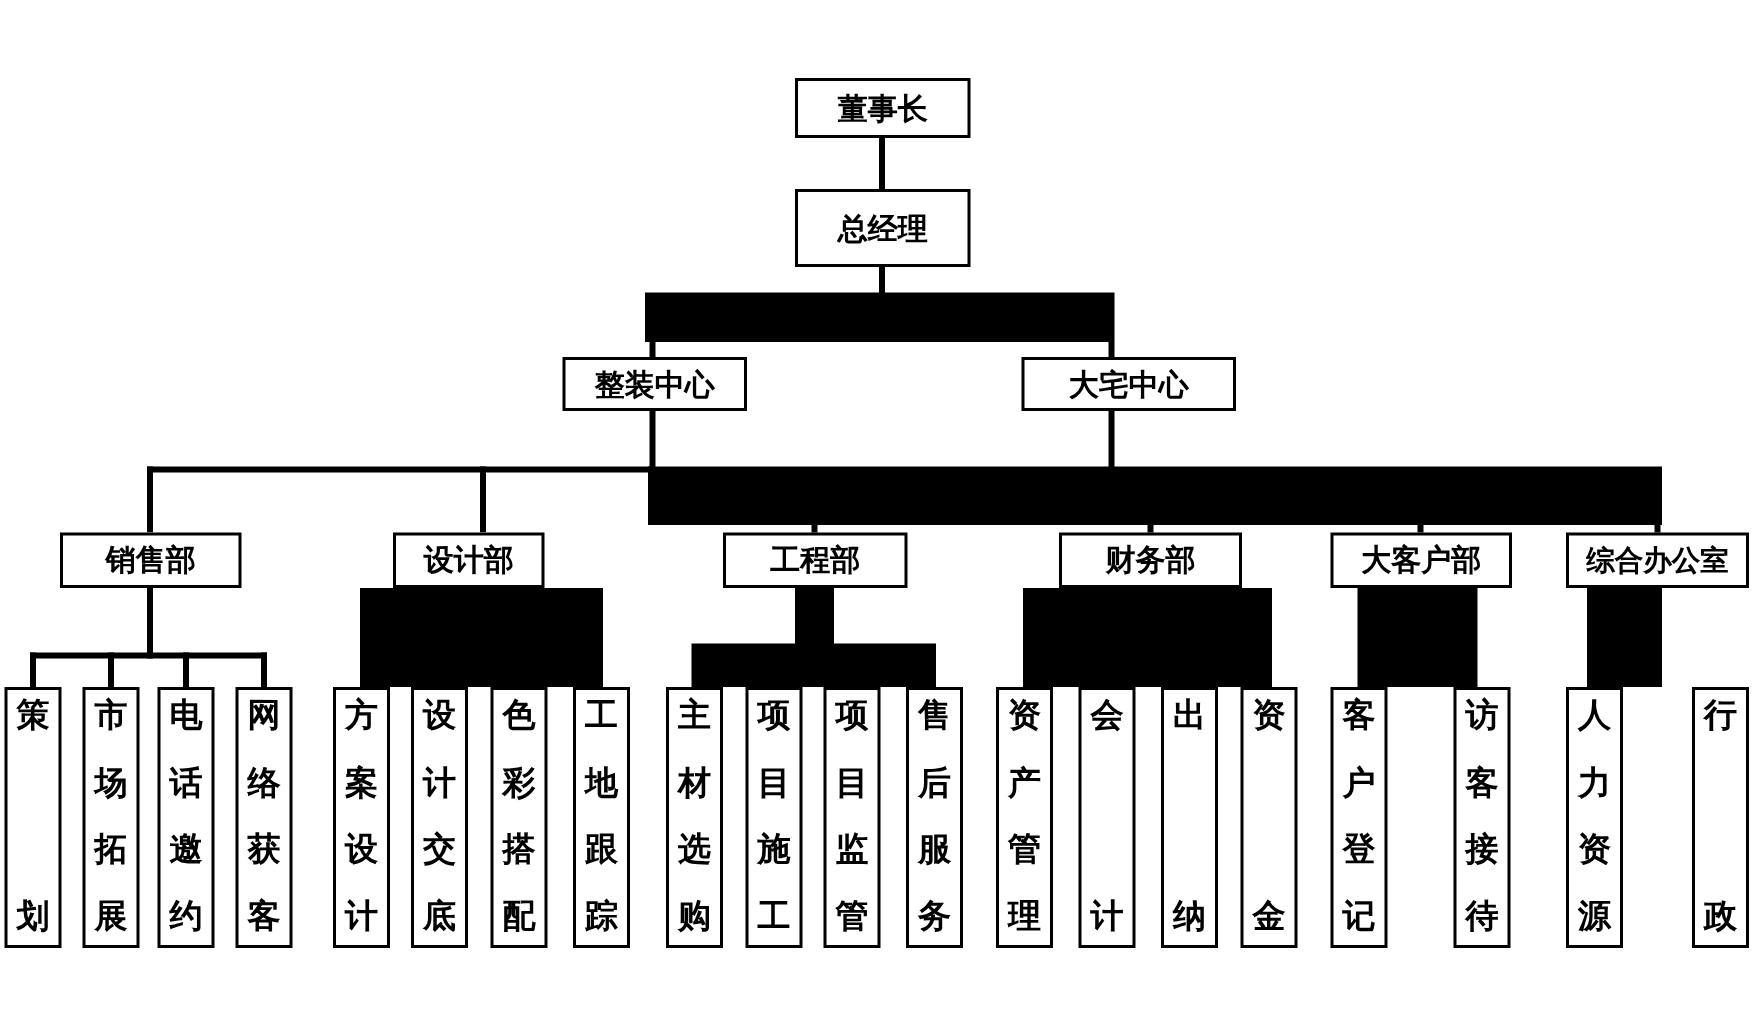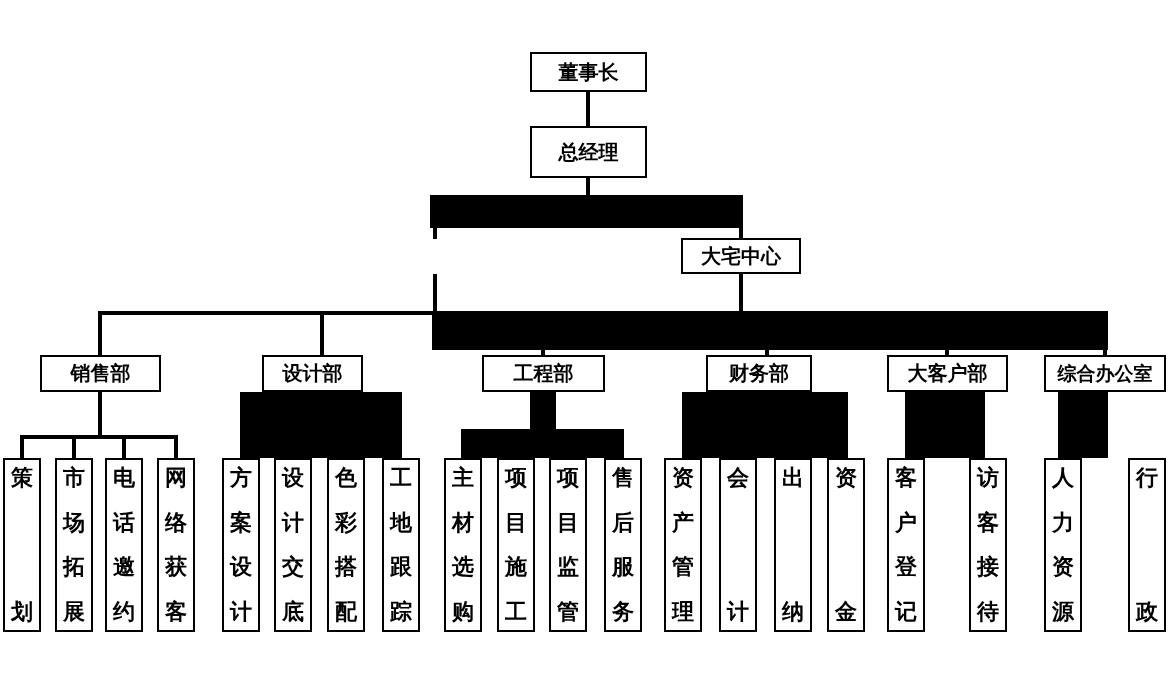--- a/index.html
+++ b/index.html
@@ -91,34 +91,37 @@
   <div class="bar" style="left:905px;top:392px;width:80px;height:66px"></div>
   <div class="bar" style="left:1058px;top:392px;width:50px;height:66px"></div>
 
   <div class="box" style="left:530px;top:52px;width:117px;height:40px">
     <span>董事长</span>
   </div>
   <div class="box" style="left:530px;top:126px;width:117px;height:52px">
     <span>总经理</span>
   </div>
 
-  <div class="box" style="left:681px;top:238px;width:120px;height:36px">
+  <div class="box" style="left:375px;top:238px;width:123px;height:36px">
+    <span>整装中心</span>
+  </div>
+  <div class="box" style="left:681px;top:238px;width:143px;height:36px">
     <span>大宅中心</span>
   </div>
 
   <div class="box" style="left:40px;top:355px;width:121px;height:37px">
     <span>销售部</span>
   </div>
   <div class="box" style="left:262px;top:355px;width:101px;height:37px">
     <span>设计部</span>
   </div>
   <div class="box" style="left:482px;top:355px;width:123px;height:37px">
     <span>工程部</span>
   </div>
-  <div class="box" style="left:706px;top:355px;width:106px;height:37px">
+  <div class="box" style="left:706px;top:355px;width:122px;height:37px">
     <span>财务部</span>
   </div>
   <div class="box" style="left:887px;top:355px;width:121px;height:37px">
     <span>大客户部</span>
   </div>
   <div class="box small-text" style="left:1044px;top:355px;width:122px;height:37px">
     <span>综合办公室</span>
   </div>
 
   <div class="leaf" style="left:3px;top:458px">

